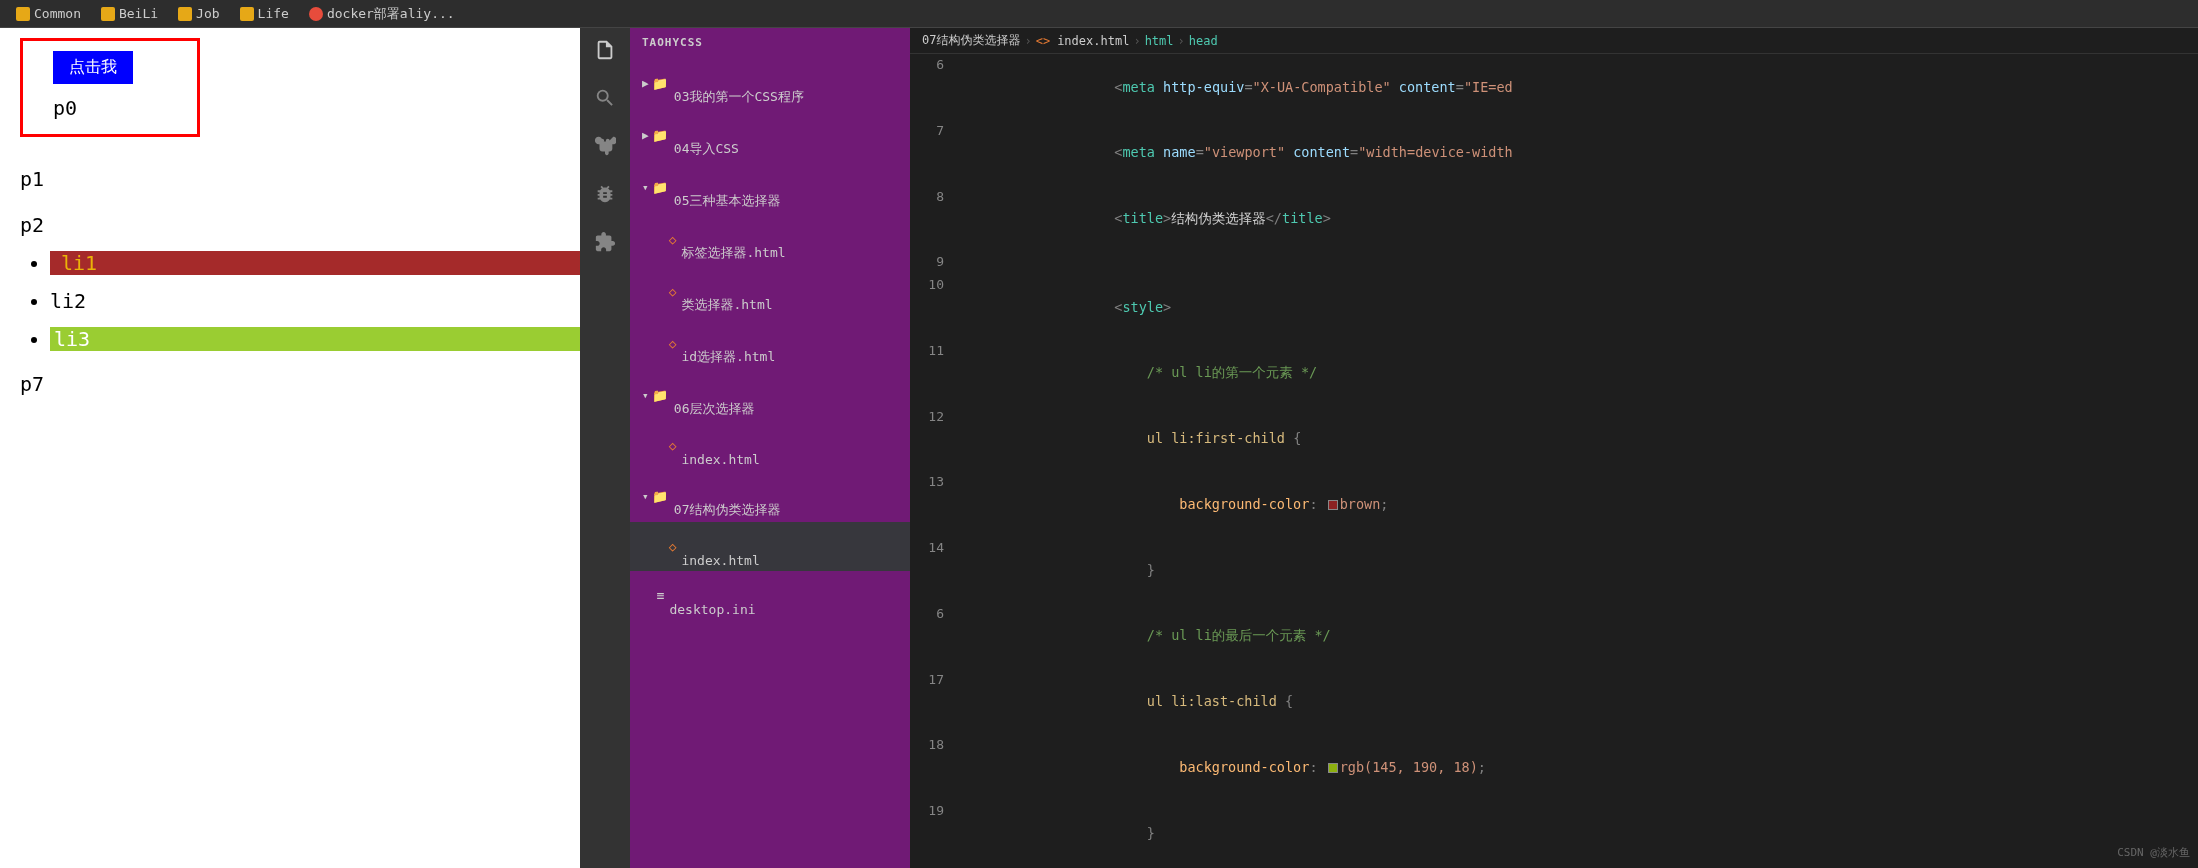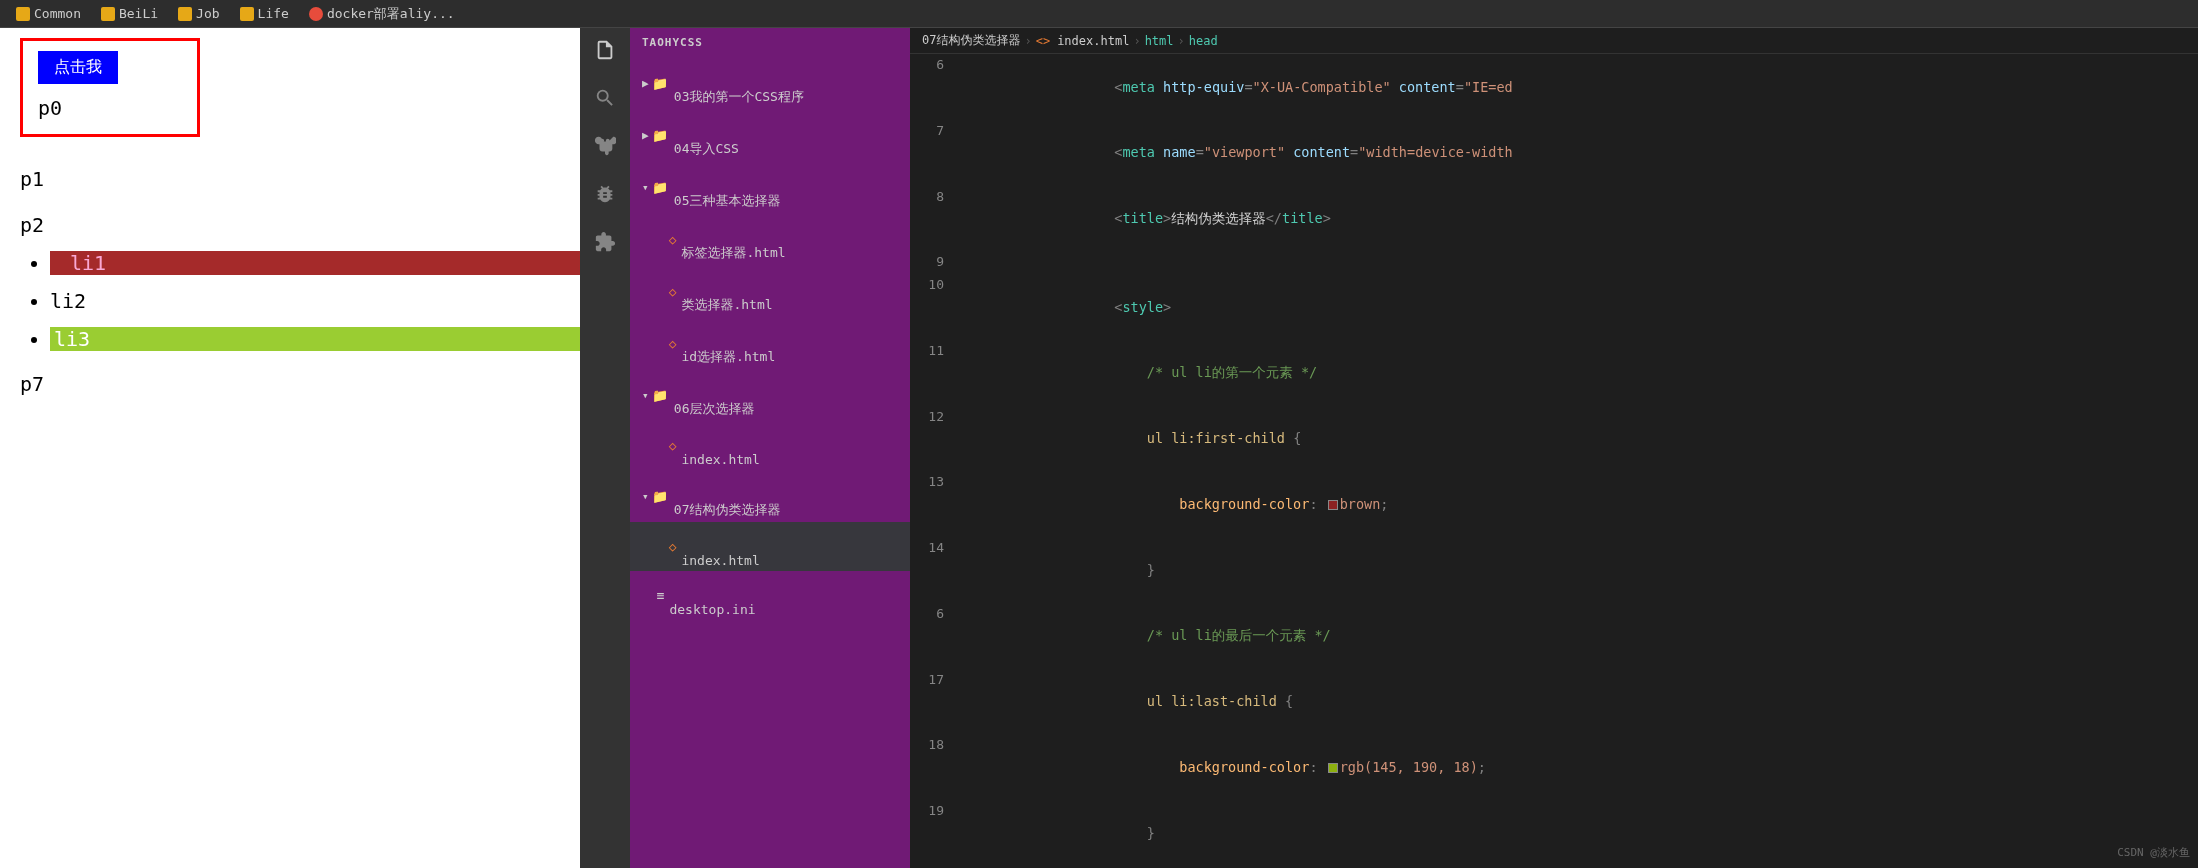--- a/index.html
+++ b/index.html
@@ -45,21 +45,21 @@
       width: 580px;
       background: #ffffff;
       color: #000;
       flex-shrink: 0;
       overflow-y: auto;
       padding: 10px 20px;
     }
     .preview-red-box {
       border: 3px solid red;
       display: inline-block;
-      padding: 10px 15px;
+      padding: 10px 30px;
       margin-bottom: 15px;
       min-width: 180px;
     }
     .btn-click {
       background: blue;
       color: white;
       border: none;
       padding: 6px 16px;
       font-size: 16px;
       cursor: pointer;
@@ -72,21 +72,21 @@
     .preview-ul {
       list-style: disc;
       padding-left: 30px;
       margin: 8px 0;
     }
     .preview-ul li {
       font-size: 20px;
       padding: 6px 0;
       margin-bottom: 2px;
     }
-    .li1 { background-color: #a52a2a; color: #f9a8d4; padding-left: 20px; display: block; width: 100vw; max-width: 540px; }
+    .li1 { background-color: #a52a2a; color: #eab308; padding-left: 11px; display: block; width: 100vw; max-width: 540px; }
     .li3 { background-color: #9acd32; color: white; padding-left: 4px; display: block; width: 100vw; max-width: 540px; }
     .preview-p7 { font-size: 20px; color: #000; margin: 15px 0; }
 
     
     .vscode-sidebar {
       width: 50px;
       background: #333333;
       display: flex;
       flex-direction: column;
       align-items: center;

